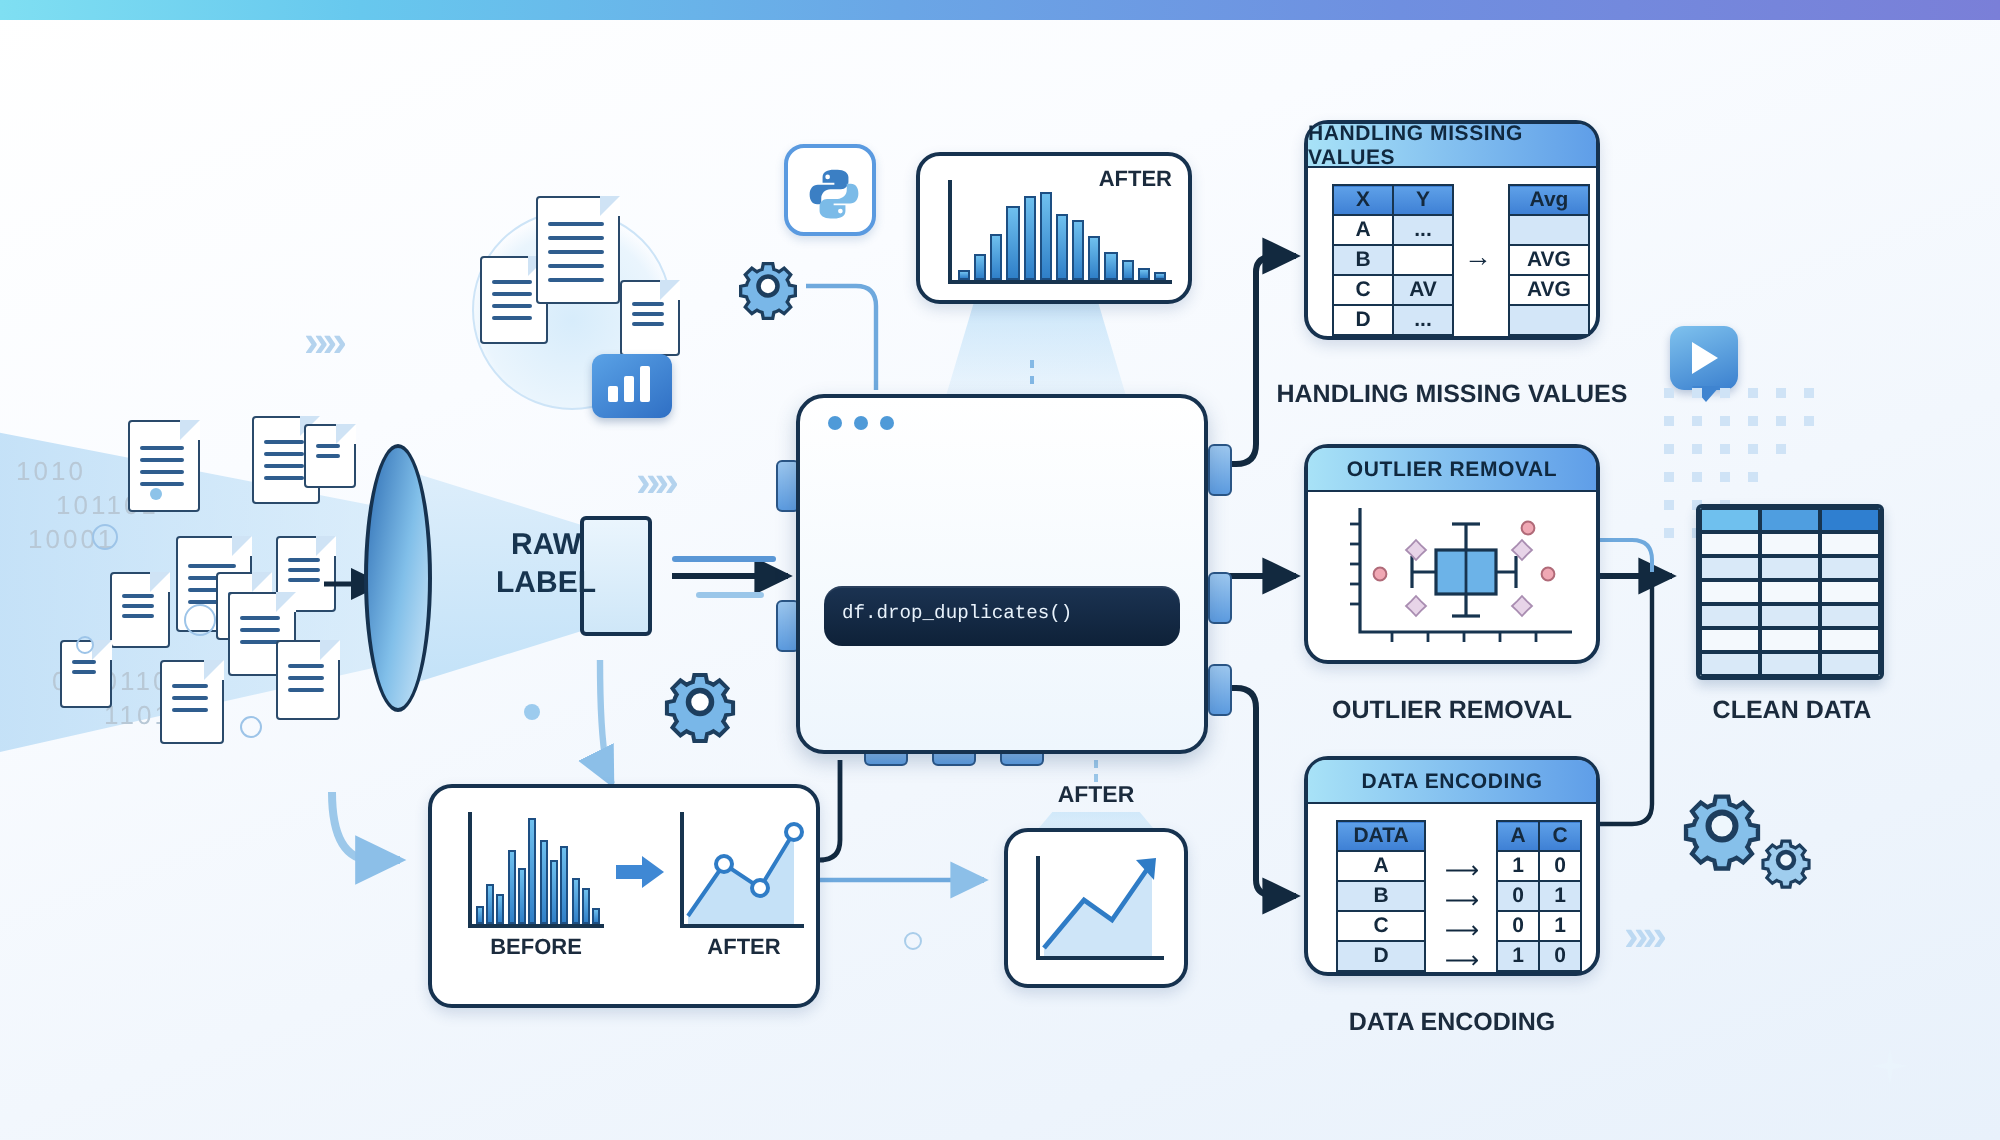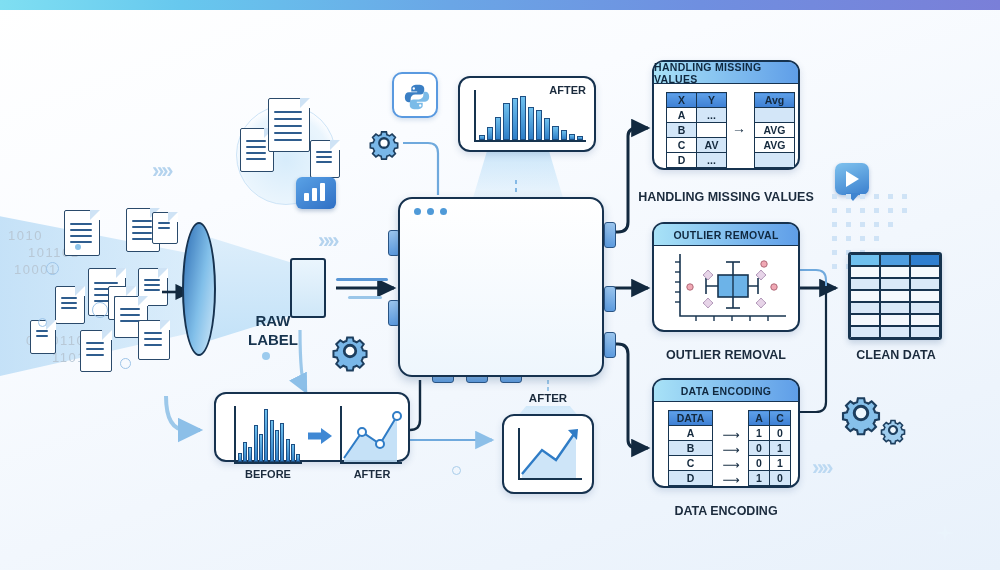--- a/index.html
+++ b/index.html
@@ -56,21 +56,21 @@
     position:absolute; left:182px; top:222px; width:34px; height:134px;
     border-radius:50%; border:2px solid #16324f;
     background: linear-gradient(100deg,#2f6fb5,#81bfe9 55%,#cfe7f8);
   }
   .funnel-neck{
     position:absolute; left:290px; top:258px; width:36px; height:60px;
     border:2px solid #16324f; background:linear-gradient(180deg,#eaf5fd,#cfe7f8); border-radius:3px;
   }
   .funnel-label{
     position:absolute; left:228px; top:264px; width:90px;
-    text-align:center; font-size:15px; font-weight:bold; color:#17344f; line-height:1.25;margin-top:48px;
+    text-align:center; font-size:15px; font-weight:bold; color:#17344f; line-height:1.25;
   }
 
   
   .card{
     position:absolute; background:#ffffff;
     border:2px solid #16324f; border-radius:12px;
     box-shadow: 0 3px 7px rgba(40,80,130,.17);
   }
   .card-head{
     position:absolute; left:0; top:0; right:0; height:22px;
@@ -410,23 +410,26 @@
   <div class="port" style="left:604px; top:332px;"></div>
   <div class="port-b" style="left:432px; top:372px;"></div>
   <div class="port-b" style="left:466px; top:372px;"></div>
   <div class="port-b" style="left:500px; top:372px;"></div>
 
   <div id="code-window">
     <div class="tl-dot" style="left:14px;"></div>
     <div class="tl-dot" style="left:27px;"></div>
     <div class="tl-dot" style="left:40px;"></div>
 
-  </div>
-
-  <div class="card" style="left:214px; top:392px; width:196px; height:70px;text-decoration:underline;">
+    <div class="code-line" id="cb1" style="top:94px; height:30px;">
+        <div><span>df.drop_duplicates()</span></div>
+      </div>
+  </div>
+
+  <div class="card" style="left:214px; top:392px; width:196px; height:112px;text-decoration:underline;">
     <div class="axis" style="left:18px; top:12px; width:1.6px; height:58px;"></div>
     <div class="axis" style="left:18px; top:68px; width:68px; height:1.6px;"></div>
     <div id="hist-before" style="position:absolute; left:21px; top:14px; width:64px; height:54px;">
         <div class="bar" style="left: 1%; width: 6.33333%; height: 17.5%;"></div>
         <div class="bar" style="left: 9.33333%; width: 6.33333%; height: 37.5%;"></div>
         <div class="bar" style="left: 17.6667%; width: 6.33333%; height: 27.5%;"></div>
         <div class="bar" style="left: 26%; width: 6.33333%; height: 68.75%;"></div>
         <div class="bar" style="left: 34.3333%; width: 6.33333%; height: 52.5%;"></div>
         <div class="bar" style="left: 42.6667%; width: 6.33333%; height: 97.5%;"></div>
         <div class="bar" style="left: 51%; width: 6.33333%; height: 77.5%;"></div>

